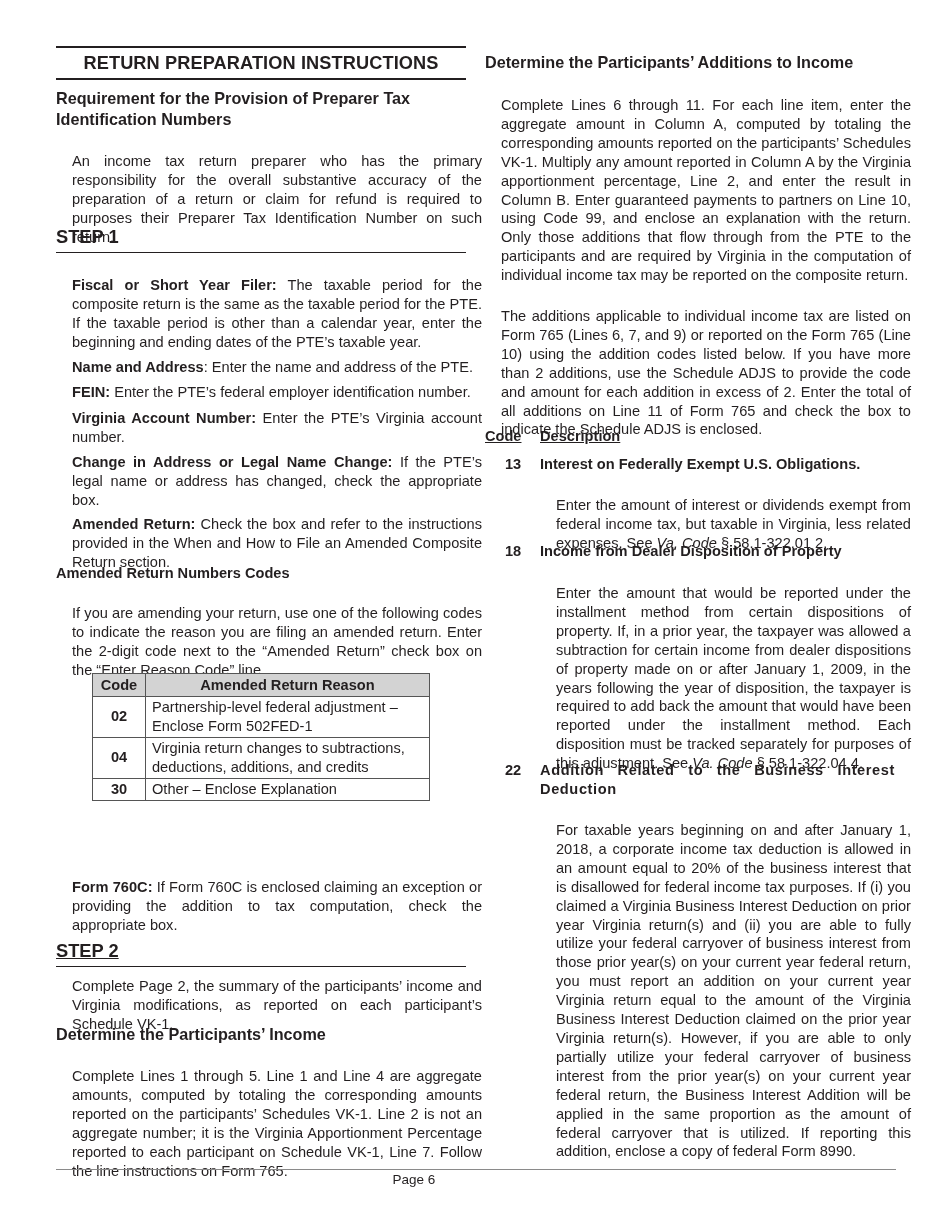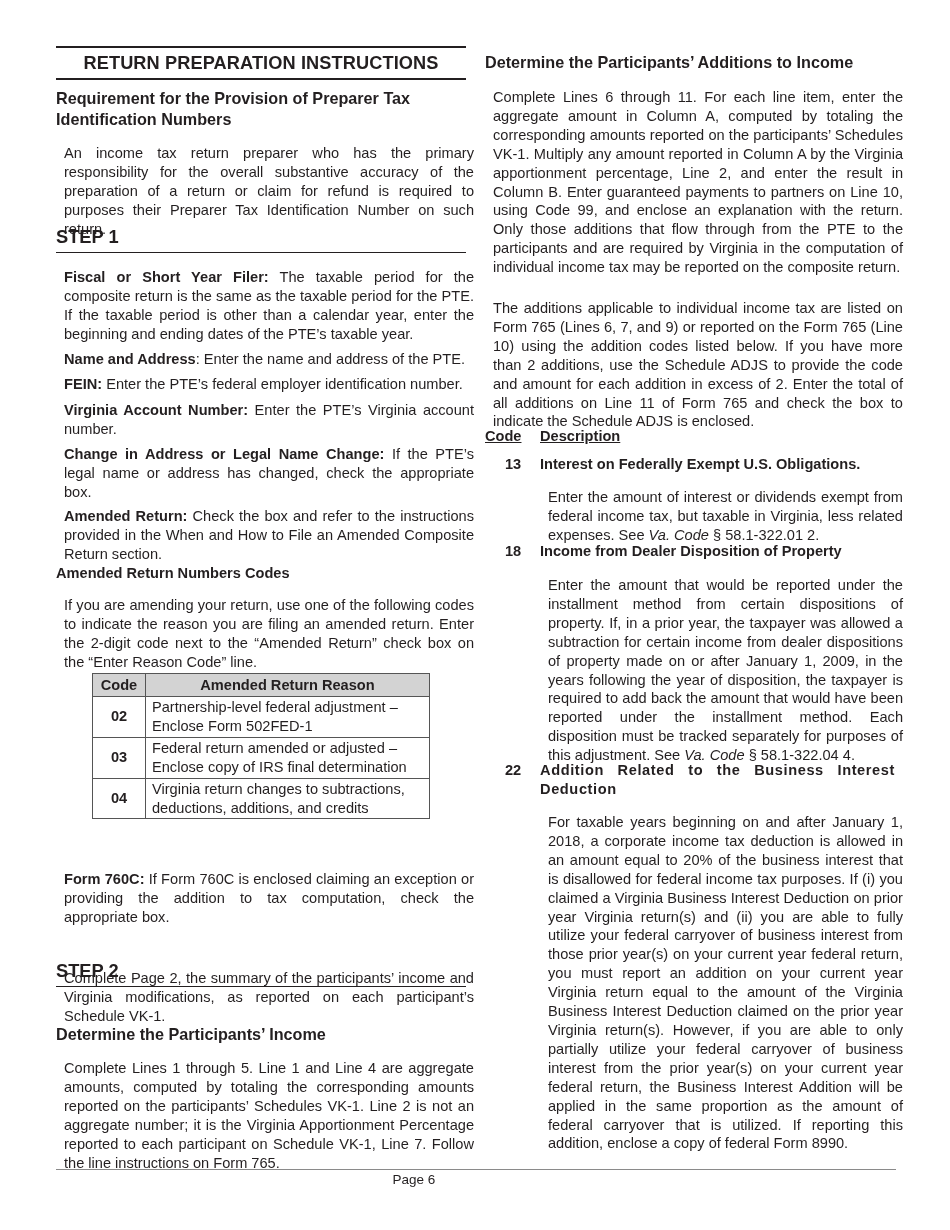--- a/index.html
+++ b/index.html
@@ -3,21 +3,21 @@
 <meta charset="utf-8">
 <style>
   html, body { margin: 0; padding: 0; background: #ffffff; }
   body {
     width: 950px; height: 1230px; position: relative; overflow: hidden;
     font-family: "Liberation Sans", sans-serif; color: #231f20;
   }
   .col { position: absolute; top: 0; }
   .col-left { left: 56px; width: 410px; }
   .col-right { left: 485px; width: 410px; }
-  p { margin: 8px; font-size: 14.6px; line-height: 18.9px; text-align: justify; }
+  p { margin: 16px; font-size: 14.6px; line-height: 18.9px; text-align: justify; }
   b, .bold { font-weight: bold; }
   .title-bar {
     position: absolute; top: 46px; left: 56px; width: 410px; height: 30px;
     border-top: 2px solid #231f20; border-bottom: 2px solid #231f20;
     text-align: center; font-weight: bold; font-size: 18.2px; line-height: 30px;
     letter-spacing: 0.1px;
   }
   .sub-h { font-weight: bold; font-size: 16.2px; line-height: 21px; }
   .step-h {
     font-weight: bold; font-size: 18.3px; line-height: 22px;
@@ -79,33 +79,33 @@
         <th>Code</th>
         <th>Amended Return Reason</th>
       </tr>
     </thead>
     <tbody>
       <tr>
         <td class="code">02</td>
         <td class="reason">Partnership-level federal adjustment – Enclose Form 502FED-1</td>
       </tr>
       <tr>
-        <td class="code">03</td>
-        <td class="reason">Federal return amended or adjusted – Enclose copy of IRS final determination</td>
+        <td class="code">04</td>
+        <td class="reason">Virginia return changes to subtractions, deductions, additions, and credits</td>
       </tr>
       <tr>
-        <td class="code">04</td>
-        <td class="reason">Virginia return changes to subtractions, deductions, additions, and credits</td>
+        <td class="code">30</td>
+        <td class="reason">Other – Enclose Explanation</td>
       </tr>
     </tbody>
   </table>
 
   <p class="abs" style="top:862px;"><b>Form 760C:</b><span> If Form 760C is enclosed claiming an exception or providing the addition to tax computation, check the appropriate box.</span></p>
 
-  <div class="abs step-h" style="top:960px;">STEP 2</div>
+  <div class="abs step-h" style="top:940px;text-decoration:underline;">STEP 2</div>
   <p class="abs" style="top:961px;">Complete Page 2, the summary of the participants’ income and Virginia modifications, as reported on each participant’s Schedule VK-1.</p>
 
   <div class="abs sub-h" style="top:1024px;">Determine the Participants’ Income</div>
   <p class="abs" style="top:1051px;">Complete Lines 1 through 5. Line 1 and Line 4 are aggregate amounts, computed by totaling the corresponding amounts reported on the participants’ Schedules VK-1. Line 2 is not an aggregate number; it is the Virginia Apportionment Percentage reported to each participant on Schedule VK-1, Line 7. Follow the line instructions on Form 765.</p>
 </div>
 
 <div class="col col-right">
   <div class="abs sub-h" style="top:52px;">Determine the Participants’ Additions to Income</div>
   <p class="abs" style="top:80px;">Complete Lines 6 through 11. For each line item, enter the aggregate amount in Column A, computed by totaling the corresponding amounts reported on the participants’ Schedules VK-1. Multiply any amount reported in Column A by the Virginia apportionment percentage, Line 2, and enter the result in Column B. Enter guaranteed payments to partners on Line 10, using Code 99, and enclose an explanation with the return. Only those additions that flow through from the PTE to the participants and are required by Virginia in the computation of individual income tax may be reported on the composite return.</p>
   <p class="abs" style="top:291px;">The additions applicable to individual income tax are listed on Form 765 (Lines 6, 7, and 9) or reported on the Form 765 (Line 10) using the addition codes listed below. If you have more than 2 additions, use the Schedule ADJS to provide the code and amount for each addition in excess of 2. Enter the total of all additions on Line 11 of Form 765 and check the box to indicate the Schedule ADJS is enclosed.</p>

